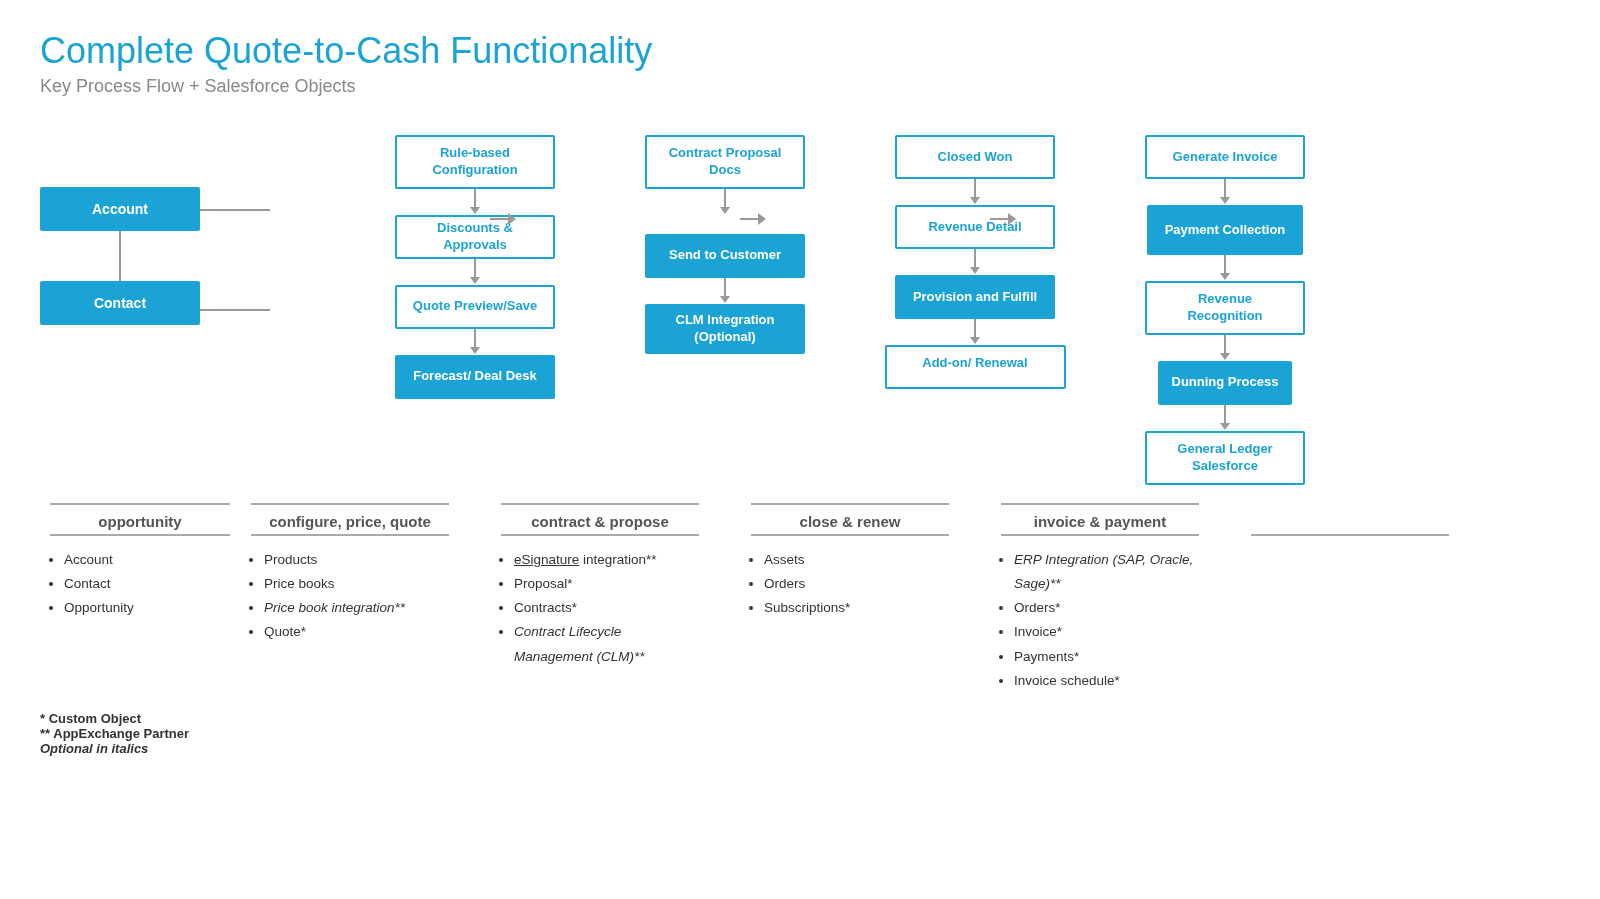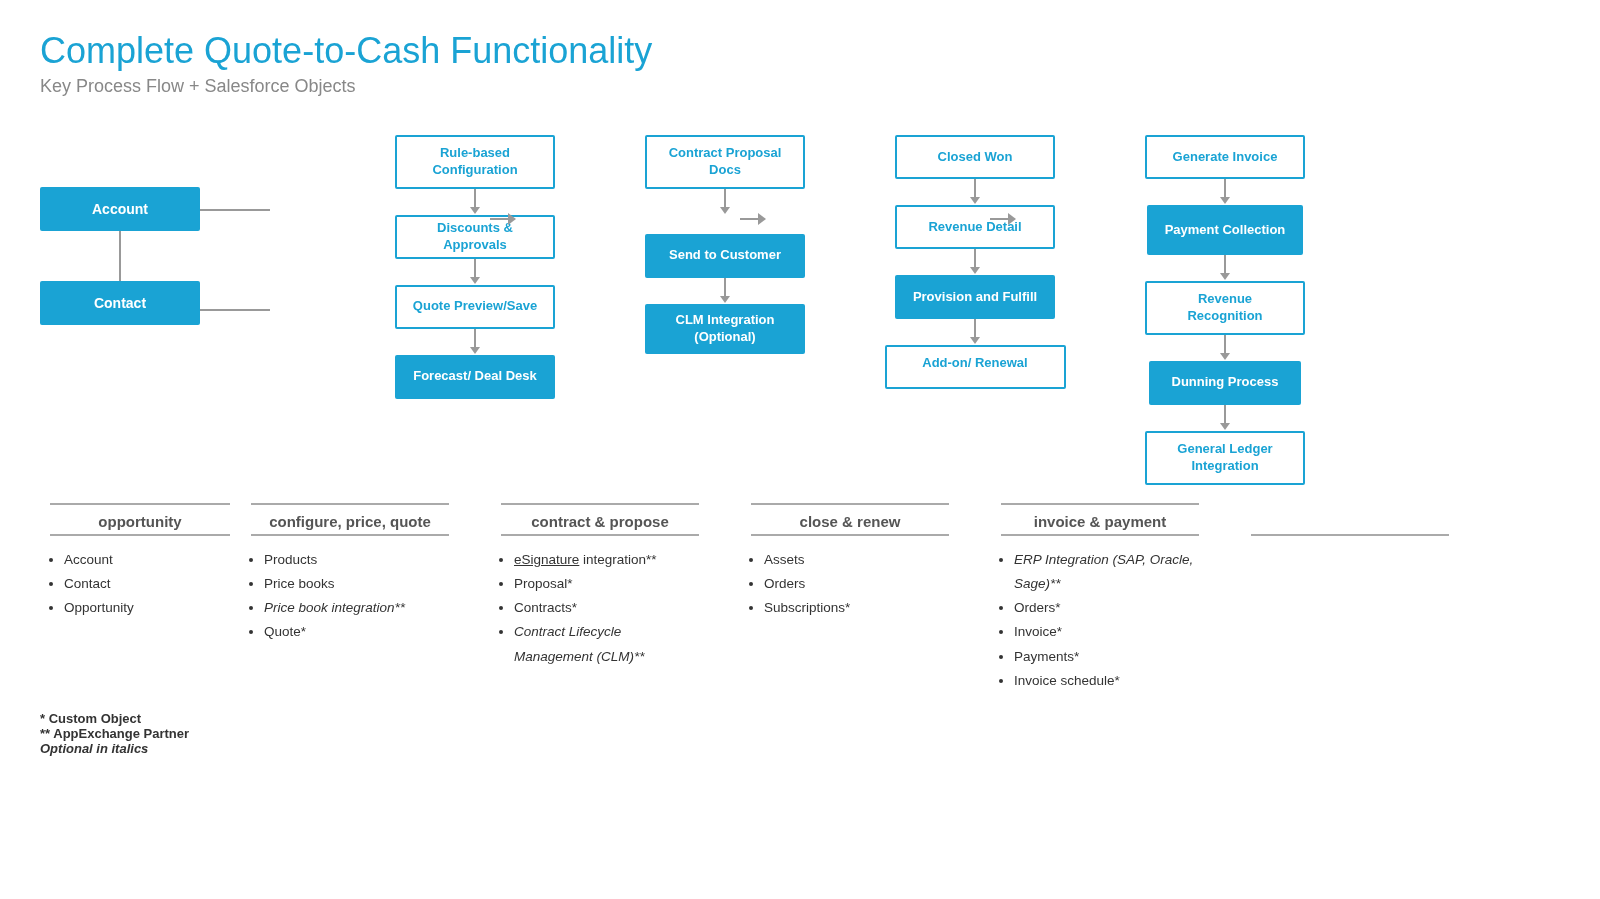--- a/index.html
+++ b/index.html
@@ -166,30 +166,30 @@
     </div>
 
     <div style="background:#fff;border:2px solid #1aa3d4;color:#1aa3d4;font-size:13px;font-weight:600;text-align:center;padding:8px 12px;border-radius:2px;width:160px;min-height:50px;display:flex;align-items:center;justify-content:center;line-height:1.3;">
       <span>Revenue Recognition</span>
     </div>
     <div style="display:flex;flex-direction:column;align-items:center;height:26px;">
       <div style="width:2px;height:18px;background:#999;"></div>
       <div style="width:0;height:0;border-left:5px solid transparent;border-right:5px solid transparent;border-top:7px solid #999;"></div>
     </div>
 
-    <div style="background:#1aa3d4;color:#fff;font-size:13px;font-weight:600;text-align:center;padding:8px 12px;border-radius:2px;width:152px;min-height:44px;display:flex;align-items:center;justify-content:center;line-height:1.3;">
+    <div style="background:#1aa3d4;color:#fff;font-size:13px;font-weight:600;text-align:center;padding:8px 12px;border-radius:2px;width:134px;min-height:44px;display:flex;align-items:center;justify-content:center;line-height:1.3;">
       <span>Dunning Process</span>
     </div>
     <div style="display:flex;flex-direction:column;align-items:center;height:26px;">
       <div style="width:2px;height:18px;background:#999;"></div>
       <div style="width:0;height:0;border-left:5px solid transparent;border-right:5px solid transparent;border-top:7px solid #999;"></div>
     </div>
 
     <div style="background:#fff;border:2px solid #1aa3d4;color:#1aa3d4;font-size:13px;font-weight:600;text-align:center;padding:8px 12px;border-radius:2px;width:160px;min-height:50px;display:flex;align-items:center;justify-content:center;line-height:1.3;">
-      <span>General Ledger Integration</span>
+      <span>General Ledger Salesforce</span>
     </div>
   </div>
 
 </div>
 
 <div style="display:grid;grid-template-columns:200px 220px 30px 220px 30px 220px 30px 220px 30px 220px;width:100%;margin-top:18px;margin-bottom:4px;">
 
   <div style="display:flex;flex-direction:column;align-items:center;">
     <div style="width:90%;height:2px;background:#aaa;margin-bottom:8px;"></div>
     <span style="font-size:15px;font-weight:700;color:#555;text-align:center;">opportunity</span>

